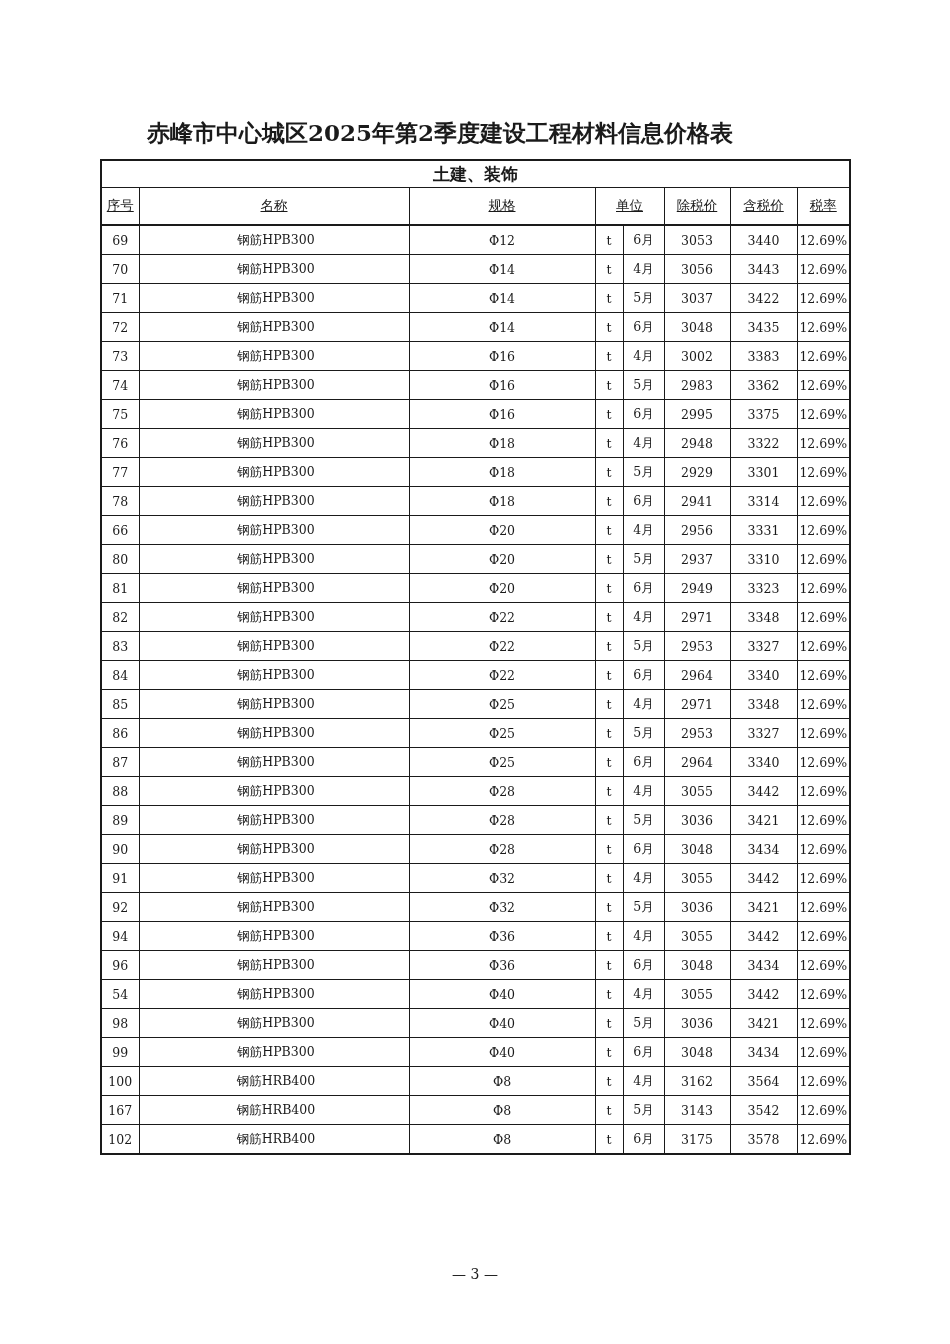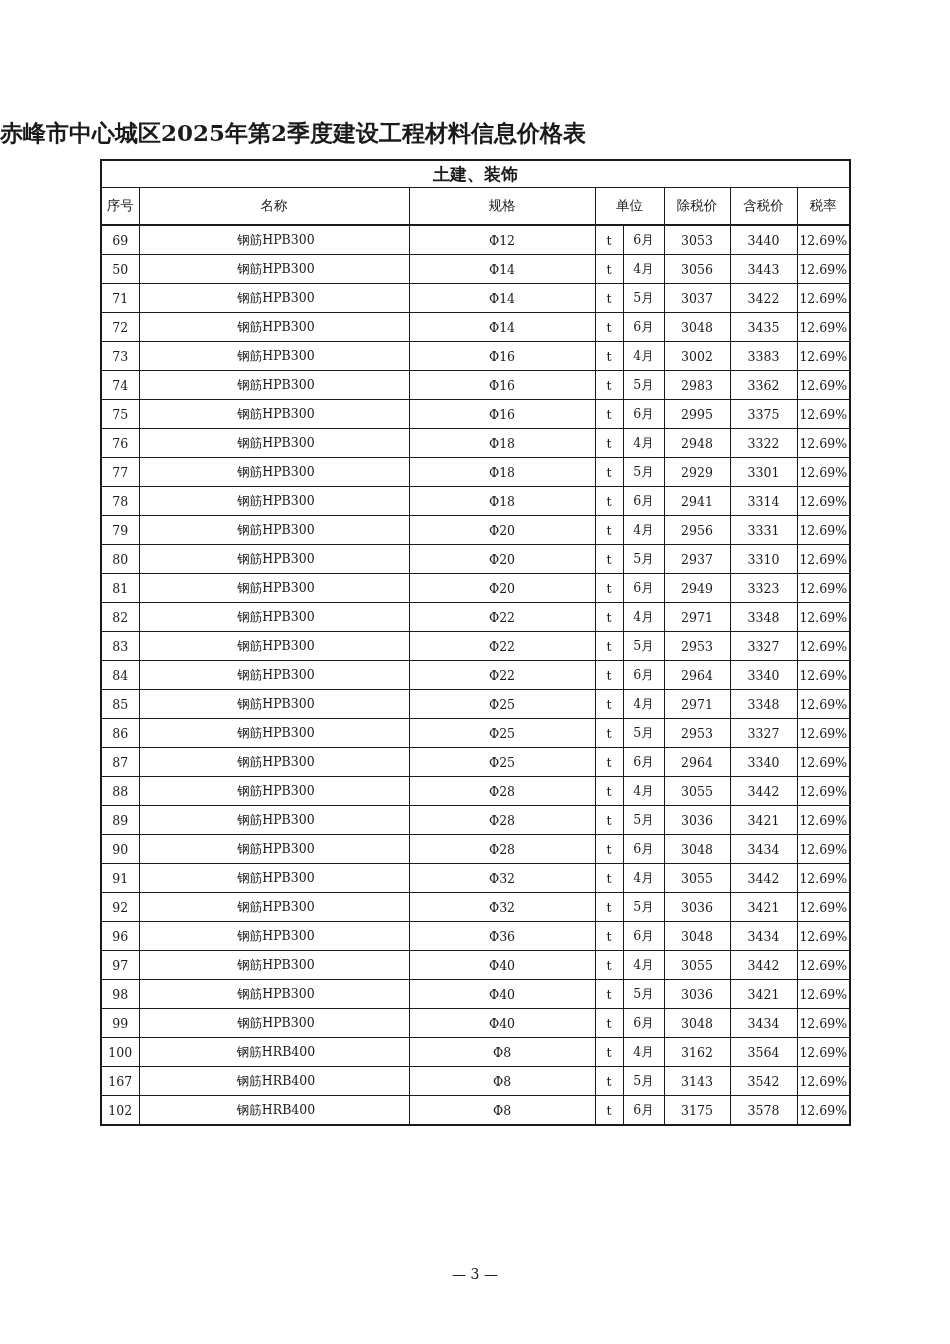--- a/index.html
+++ b/index.html
@@ -1,22 +1,22 @@
 <!DOCTYPE html>
 <html><head>
 <meta charset="utf-8">
 <style>
   html, body { margin: 0; padding: 0; background: #ffffff; }
   body { width: 950px; height: 1344px; position: relative; font-family: "DejaVu Serif", "Liberation Serif", serif; color: #1a1a1a; }
-  .title { position: absolute; top: 118px; left: 0; width: 792px; font-size: 23px; font-weight: bold; letter-spacing: 0px; }
+  .title { position: absolute; top: 118px; left: 0; width: 792px; text-align: center; font-size: 23px; font-weight: bold; letter-spacing: 0px; padding-left: 44px; }
   table.price { position: absolute; top: 159px; left: 100px; width: 749px; border-collapse: collapse; table-layout: fixed; }
   table.price td, table.price th { border: 1px solid #1a1a1a; padding: 0; font-weight: normal; font-size: 13px; text-align: center; white-space: nowrap; overflow: hidden; }
   table.price { border: 2px solid #1a1a1a; }
   tr.section td { height: 26px; font-size: 17px; font-weight: bold; }
-  tr.head th { height: 36px; font-size: 13.5px; border-bottom: 2px solid #1a1a1a; }
+  tr.head th { height: 36px; font-size: 13.5px; border-bottom: 2px solid #1a1a1a; text-decoration: underline; }
   tbody tr.row td { height: 28px; font-size: 12.5px; }
   td.name { text-align: center; padding-left: 4px !important; }
   .pager { position: absolute; top: 1266px; left: 0; width: 950px; text-align: center; font-size: 14px; }
 </style>
 </head>
 <body>
 
 <div class="title">赤峰市中心城区2025年第2季度建设工程材料信息价格表</div>
 
 <table class="price">
@@ -49,21 +49,21 @@
         <td>69</td>
         <td class="name">钢筋HPB300</td>
         <td>Φ12</td>
         <td>t</td>
         <td>6月</td>
         <td>3053</td>
         <td>3440</td>
         <td>12.69%</td>
       </tr>
       <tr class="row">
-        <td>50</td>
+        <td>70</td>
         <td class="name">钢筋HPB300</td>
         <td>Φ14</td>
         <td>t</td>
         <td>4月</td>
         <td>3056</td>
         <td>3443</td>
         <td>12.69%</td>
       </tr>
       <tr class="row">
         <td>71</td>
@@ -139,21 +139,21 @@
         <td>78</td>
         <td class="name">钢筋HPB300</td>
         <td>Φ18</td>
         <td>t</td>
         <td>6月</td>
         <td>2941</td>
         <td>3314</td>
         <td>12.69%</td>
       </tr>
       <tr class="row">
-        <td>79</td>
+        <td>66</td>
         <td class="name">钢筋HPB300</td>
         <td>Φ20</td>
         <td>t</td>
         <td>4月</td>
         <td>2956</td>
         <td>3331</td>
         <td>12.69%</td>
       </tr>
       <tr class="row">
         <td>80</td>
@@ -279,31 +279,41 @@
         <td>92</td>
         <td class="name">钢筋HPB300</td>
         <td>Φ32</td>
         <td>t</td>
         <td>5月</td>
         <td>3036</td>
         <td>3421</td>
         <td>12.69%</td>
       </tr>
       <tr class="row">
+        <td>94</td>
+        <td class="name">钢筋HPB300</td>
+        <td>Φ36</td>
+        <td>t</td>
+        <td>4月</td>
+        <td>3055</td>
+        <td>3442</td>
+        <td>12.69%</td>
+      </tr>
+      <tr class="row">
         <td>96</td>
         <td class="name">钢筋HPB300</td>
         <td>Φ36</td>
         <td>t</td>
         <td>6月</td>
         <td>3048</td>
         <td>3434</td>
         <td>12.69%</td>
       </tr>
       <tr class="row">
-        <td>97</td>
+        <td>54</td>
         <td class="name">钢筋HPB300</td>
         <td>Φ40</td>
         <td>t</td>
         <td>4月</td>
         <td>3055</td>
         <td>3442</td>
         <td>12.69%</td>
       </tr>
       <tr class="row">
         <td>98</td>

